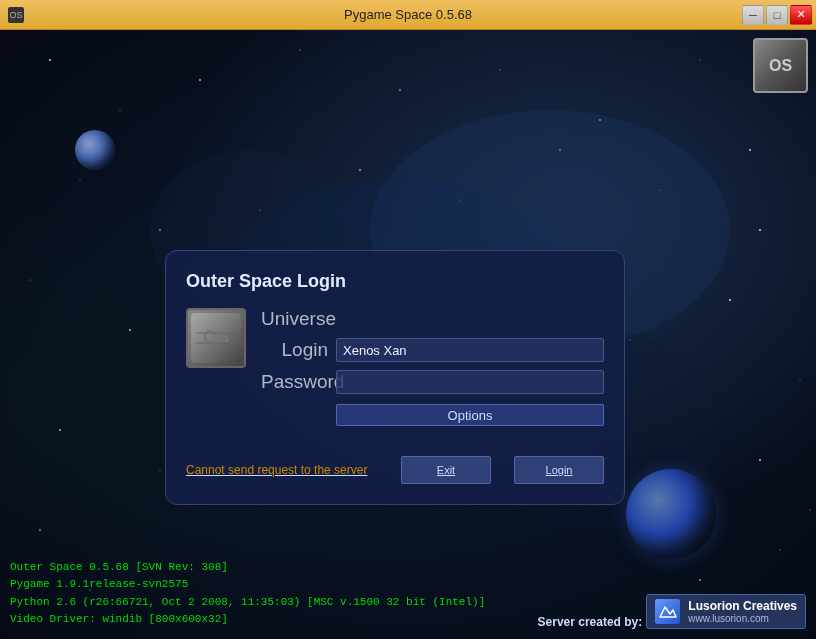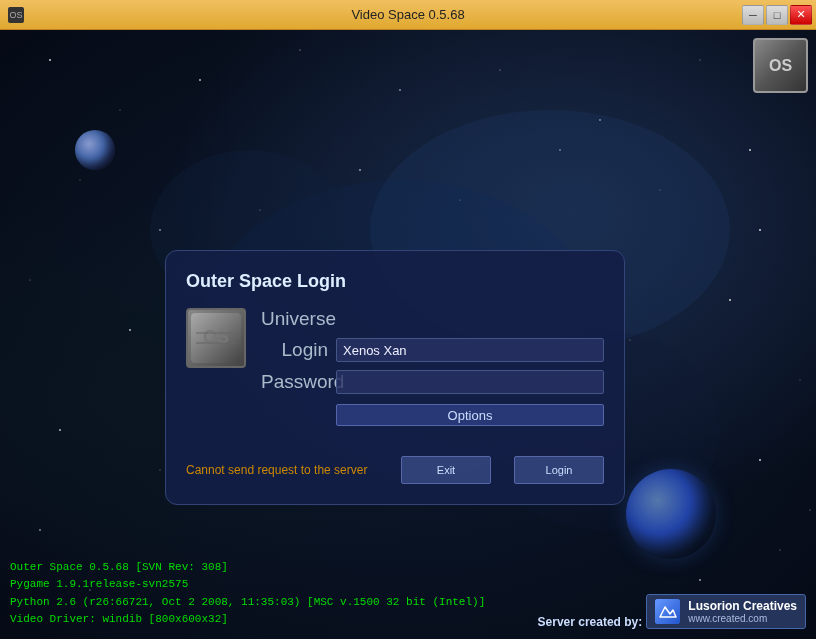--- a/index.html
+++ b/index.html
@@ -291,20 +291,21 @@
       cursor: pointer;
       margin-top: 2px;
     }
 
     #login-footer {
       display: flex;
       align-items: center;
       justify-content: space-between;
       margin-top: 14px;
       padding-top: 8px;
+      text-decoration: underline;
     }
 
     #error-msg {
       color: #cc8800;
       font-size: 12px;
       flex: 1;
     }
 
     #footer-buttons {
       display: flex;
@@ -325,21 +326,21 @@
   </style>
 </head>
 <body>
 
 <div id="title-bar">
   <div id="title-bar-left">
     <div id="title-bar-icon">
       <span>OS</span>
     </div>
   </div>
-  <span id="title-bar-title">Video Space 0.5.68</span>
+  <span id="title-bar-title">Pygame Space 0.5.68</span>
   <div id="title-bar-controls">
     <div class="title-btn">─</div>
     <div class="title-btn">□</div>
     <div class="title-btn close-btn">✕</div>
   </div>
 </div>
 
 <div id="background">
 
   <svg id="stars" xmlns="http://www.w3.org/2000/svg">
@@ -459,18 +460,18 @@
               <stop offset="0%" stop-color="#6699ff"></stop>
               <stop offset="100%" stop-color="#2255cc"></stop>
             </linearGradient>
           </defs>
           <rect width="25" height="25" rx="3" fill="url(#li)"></rect>
           <path d="M5 18 L10 8 L15 15 L18 11 L21 18 Z" fill="none" stroke="white" stroke-width="1.5" stroke-linejoin="round"></path>
         </svg>
       </div>
       <div>
         <div id="lusorion-text">Lusorion Creatives</div>
-        <div id="lusorion-url">www.created.com</div>
+        <div id="lusorion-url">www.lusorion.com</div>
       </div>
     </div>
   </div>
 
 </div>
 
 </body></html>

